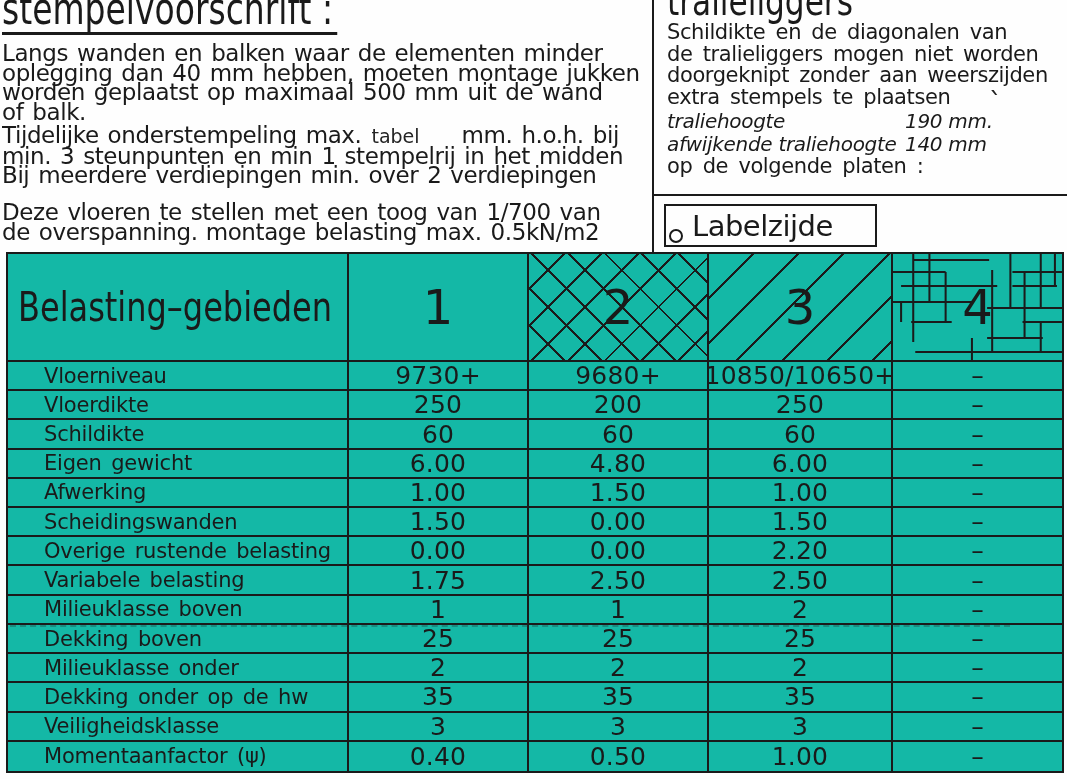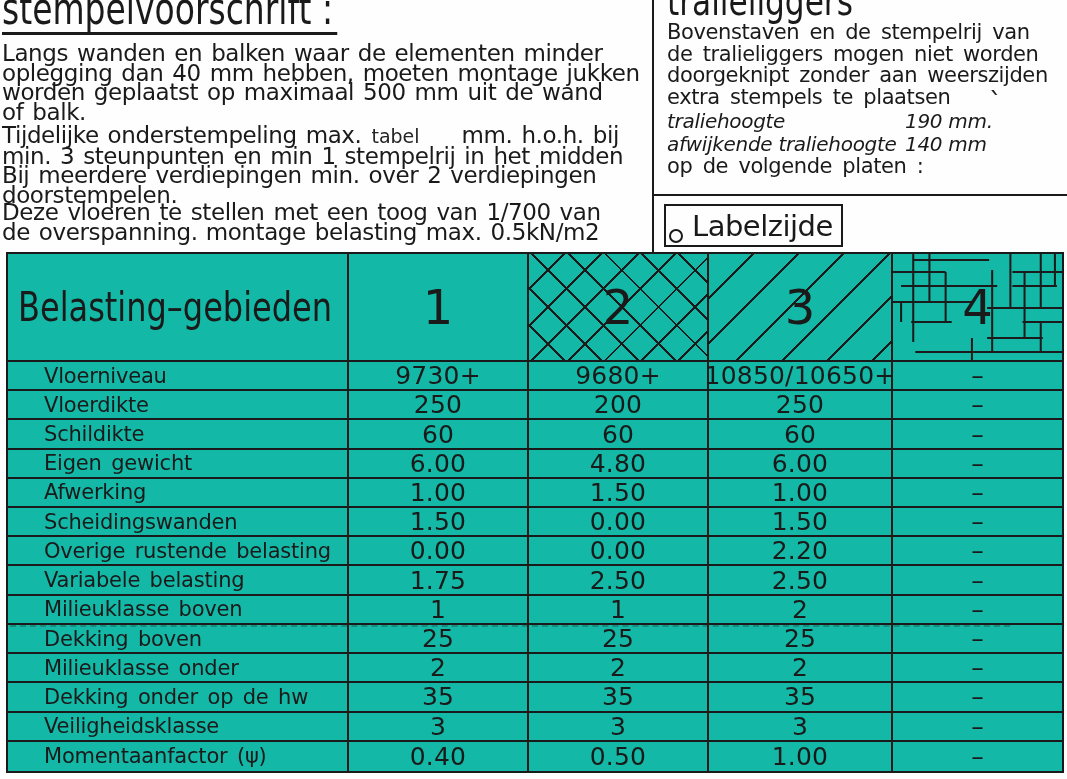--- a/index.html
+++ b/index.html
@@ -32,21 +32,21 @@
   }
   .rp-lines{position:absolute;left:0;top:22px;}
   .rline{white-space:nowrap;font-size:21px;line-height:21.5px;letter-spacing:-0.4px;word-spacing:4px;}
   .tick{position:absolute;left:322px;top:88px;font-size:26px;color:#222;}
   .rp-fields{position:absolute;left:0;top:110px;}
   .field-row{white-space:nowrap;font-size:20px;line-height:22.5px;letter-spacing:-0.3px;font-style:italic;}
   .field-label{display:inline-block;min-width:238px;}
   .rp-closing{position:absolute;left:0;top:156px;}
   
   .label-box{
-    position:absolute;left:664px;top:204px;width:179px;height:43px;box-sizing:border-box;
+    position:absolute;left:664px;top:204px;width:213px;height:43px;box-sizing:border-box;
     border:2px solid #1a1a1a;background:#fefefe;
   }
   .label-box .lb-text{
     position:absolute;left:26px;top:1px;font-size:29px;line-height:39px;letter-spacing:-0.5px;white-space:nowrap;
   }
   .circle-icon{
     position:absolute;left:3px;bottom:2px;width:14px;height:14px;box-sizing:border-box;
     border:2px solid #1a1a1a;border-radius:50%;
   }
   
@@ -94,36 +94,35 @@
         <div class="tline">Langs wanden en balken waar de elementen minder</div>
         <div class="tline">oplegging dan 40 mm hebben, moeten montage jukken</div>
         <div class="tline">worden geplaatst op maximaal 500 mm uit de wand</div>
         <div class="tline">of balk.</div>
       </div>
     <div class="lp-para2">
       <div class="tline"><span>Tijdelijke onderstempeling max.</span><span class="inline-value">tabel</span><span class="inline-suffix">mm. h.o.h. bij</span></div>
       <div id="para2">
           <div class="tline">min. 3 steunpunten en min 1 stempelrij in het midden</div>
           <div class="tline">Bij meerdere verdiepingen min. over 2 verdiepingen</div>
-          <div class="tline">doorstempelen.</div>
         </div>
     </div>
     <div class="lp-para3">
       <div class="tline">Deze vloeren te stellen met een toog van 1/700 van</div>
       <div class="tline"><span>de overspanning.</span><span class="underlined">montage belasting max. 0.5kN/m2</span></div>
     </div>
   </div>
 
   <div class="divider-v"></div>
   <div class="rp-bottom-border"></div>
 
   <div class="right-panel">
     <div class="rp-heading">tralieliggers</div>
     <div class="rp-lines" id="rp-lines">
-        <div class="rline">Bovenstaven en de stempelrij van</div>
+        <div class="rline">Schildikte en de diagonalen van</div>
         <div class="rline">de tralieliggers mogen niet worden</div>
         <div class="rline">doorgeknipt zonder aan weerszijden</div>
         <div class="rline">extra stempels te plaatsen</div>
       </div>
     <div class="tick">`</div>
     <div class="rp-fields" id="rp-fields">
         <div class="field-row"><span class="field-label">traliehoogte</span><span class="field-value">190 mm.</span></div>
         <div class="field-row"><span class="field-label">afwijkende traliehoogte</span><span class="field-value">140 mm</span></div>
       </div>
     <div class="rp-closing rline">op de volgende platen :</div>

